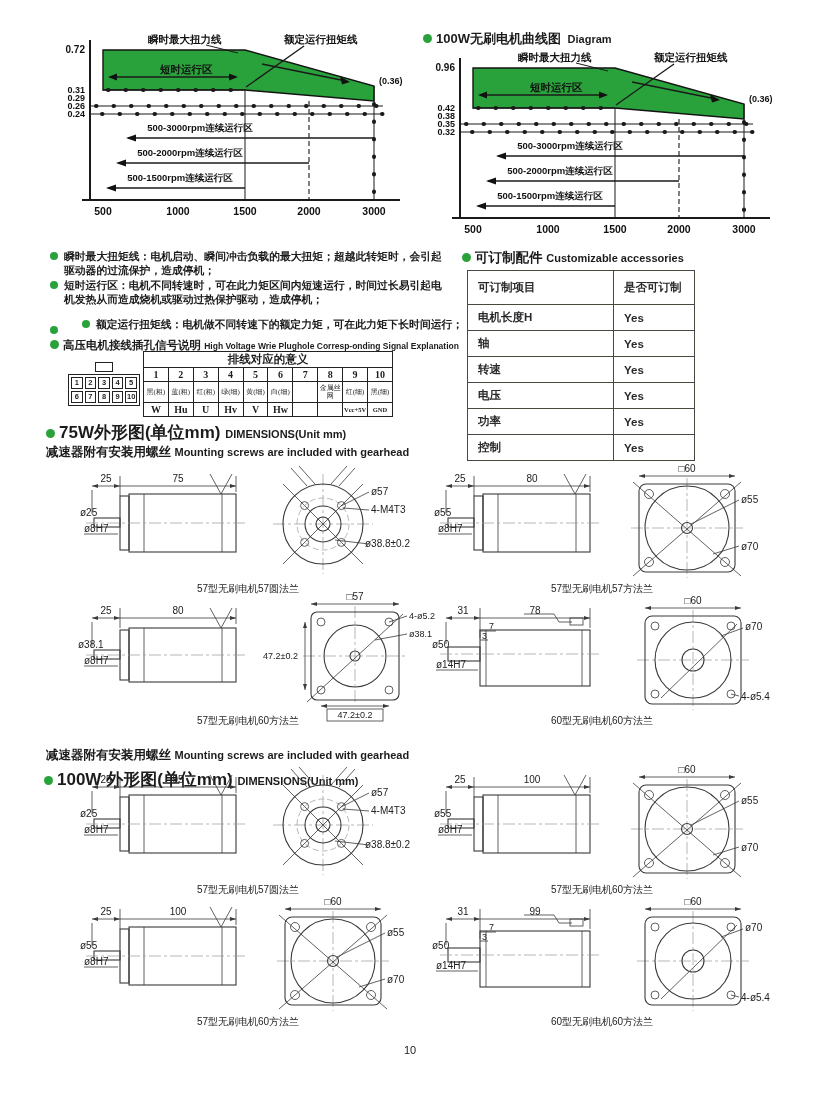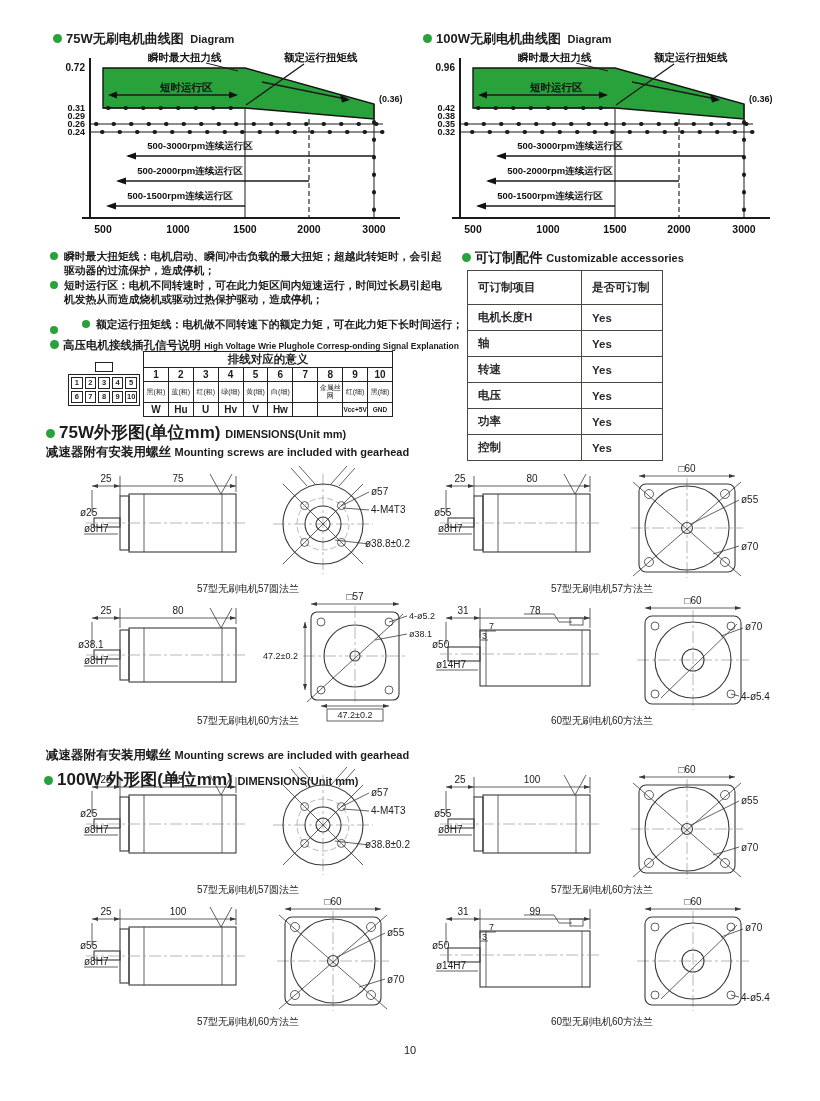--- a/index.html
+++ b/index.html
@@ -27,31 +27,31 @@
   .ann{font-size:9px;font-weight:bold;}
   
   .note{display:flex;width:400px;font-size:10.8px;font-weight:600;line-height:13.5px;}
   .sig-head{font-weight:bold;font-size:11.5px;white-space:nowrap;}
   .sig-head .en{font-size:8.5px;}
   
   .conn-tab{width:16px;height:8px;border:1.5px solid #222;margin:0 auto;background:#fff;}
   .conn-grid{display:grid;grid-template-columns:repeat(5,1fr);border:1.5px solid #222;margin-top:2px;padding:1px;background:#fff;}
   .conn-grid span{border:1px solid #222;font-size:7.5px;font-weight:bold;text-align:center;line-height:10px;margin:1px;}
   
-  .wire-table{border-collapse:collapse;table-layout:fixed;width:250px;background:#fff;}
+  .wire-table{border-collapse:collapse;table-layout:fixed;width:250px;background:#fff;font-family:Liberation Serif, serif;}
   .wire-table td{border:1px solid #222;text-align:center;padding:0;overflow:hidden;}
   .wt-title td{font-size:11.5px;font-weight:bold;height:15px;}
   .wt-num td{font-size:10px;font-weight:bold;height:13px;}
   .wt-col td{font-size:7px;line-height:8px;height:20px;}
   .wt-sig td{font-size:10px;font-weight:bold;height:13px;}
   .wt-sig td.tiny{font-size:6.5px;}
   
   .acc-title{font-weight:bold;font-size:13.5px;white-space:nowrap;}
   .acc-title .t-en{font-size:11px;}
-  .acc-table{border-collapse:collapse;width:196px;background:#fff;}
+  .acc-table{border-collapse:collapse;width:228px;background:#fff;}
   .acc-table td{border:1px solid #4a473e;font-size:11.5px;font-weight:600;color:#2a2a2a;
                 padding:5px 0 5px 10px;}
   .acc-table tr.hdr td{padding-top:9px;padding-bottom:9px;}
   .acc-table td.v{width:70px;}
   
   .sec-head{font-weight:bold;font-size:17px;white-space:nowrap;}
   .sec-head .h-en{font-size:11px;}
   .sub-head{font-size:12.5px;font-weight:600;white-space:nowrap;}
   .sub-head .s-en{font-size:11px;font-weight:bold;}
   .cell{position:absolute;width:350px;height:134px;}
@@ -63,24 +63,20 @@
   .cld{fill:none;stroke:#9a9a9a;stroke-width:0.7;stroke-dasharray:6 3;}
   .dim{font-size:10px;fill:#222;font-weight:normal;}
   .dims{font-size:9px;fill:#222;}
   .ah{fill:#3a3a3a;}
   .pageno{font-size:11px;}
 </style>
 </head>
 <body>
 
 <div class="abs" style="left:38px;top:30px;width:380px;">
-  <div class="chart-title">
-    <span class="dotb"></span><span class="t-cn">75W无刷电机曲线图</span>
-    <span class="t-en">Diagram</span>
-  </div>
   <svg width="375" height="195" viewBox="0 0 375 195">
     <g>
       <line class="ax" x1="52" y1="10" x2="52" y2="170"></line>
       <line class="ax" x1="44" y1="170" x2="362" y2="170"></line>
     </g>
     <polygon class="green-poly" points="65,20 207,20 336,56 336,71 207,60 65,60"></polygon>
     <text class="yl" x="47" y="23" text-anchor="end">0.72</text>
     <text class="yls" x="47" y="63" text-anchor="end">0.31</text>
     <text class="yls" x="47" y="71" text-anchor="end">0.29</text>
     <text class="yls" x="47" y="79" text-anchor="end">0.26</text>

